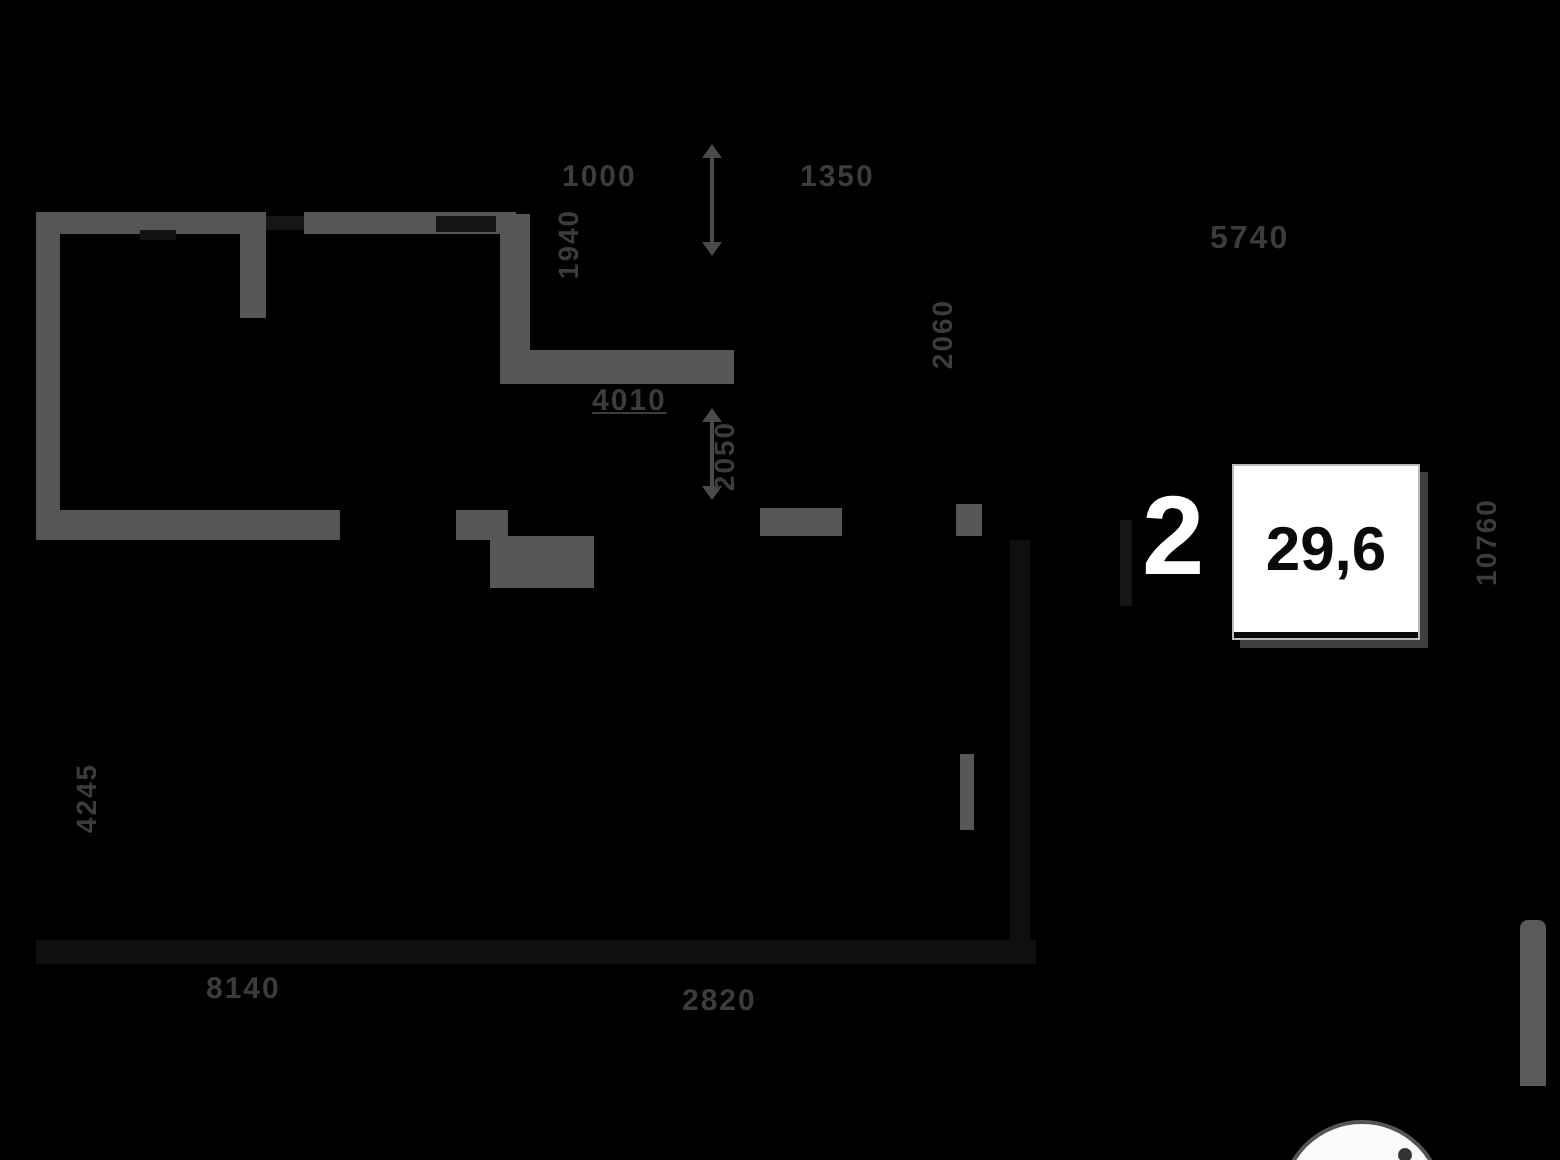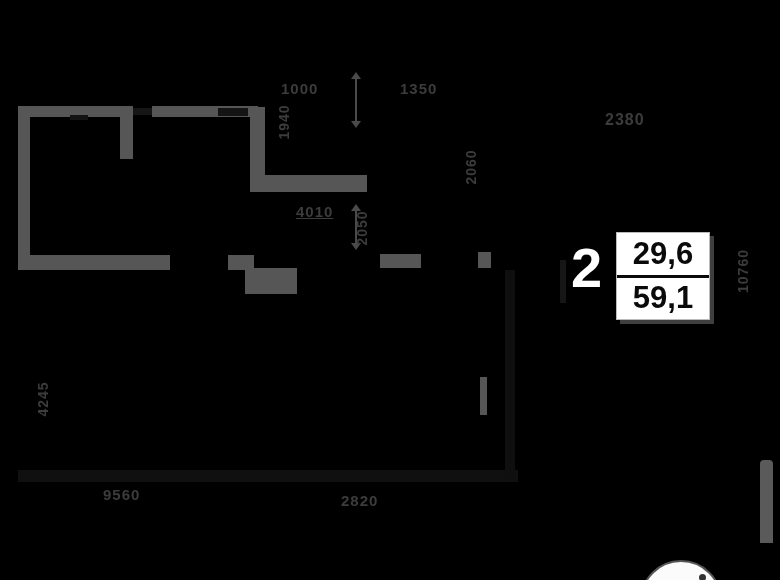--- a/index.html
+++ b/index.html
@@ -75,35 +75,34 @@
   <div class="dimline" style="left:355px;top:79px;height:42px;"></div>
   <div class="arr arr-up" style="left:351px;top:72px;"></div>
   <div class="arr arr-dn" style="left:351px;top:121px;"></div>
 
   <div class="dimline" style="left:355px;top:211px;height:32px;"></div>
   <div class="arr arr-up" style="left:351px;top:204px;"></div>
   <div class="arr arr-dn" style="left:351px;top:243px;"></div>
 
   <div class="dim" style="left:281px;top:80px;">1000</div>
   <div class="dim" style="left:400px;top:80px;">1350</div>
-  <div class="dim dim-lg" style="left:605px;top:111px;">2380</div>
-  <div class="dim" style="left:296px;top:203px;text-decoration:underline;">4010</div>
-  <div class="dim" style="left:103px;top:486px;">9560</div>
+  <div class="dim dim-lg" style="left:605px;top:111px;">5740</div>
+  <div class="dim" style="left:296px;top:192px;text-decoration:underline;">4010</div>
+  <div class="dim" style="left:103px;top:486px;">8140</div>
   <div class="dim" style="left:341px;top:492px;">2820</div>
 
   <div class="dim-v" style="left:259px;top:114px;">1940</div>
   <div class="dim-v" style="left:446px;top:159px;">2060</div>
   <div class="dim-v" style="left:337px;top:220px;">2050</div>
   <div class="dim-v" style="left:715px;top:263px;width:56px;">10760</div>
   <div class="dim-v" style="left:18px;top:391px;">4245</div>
 
   <div class="rooms-count">2</div>
   <div class="area-box">
     <div class="area-cell">29,6</div>
     <div class="area-divider"></div>
-    <div class="area-cell">59,1</div>
   </div>
 
   <div class="compass">
     <div class="compass-dot"></div>
   </div>
 
 </div>
 
 </body></html>

